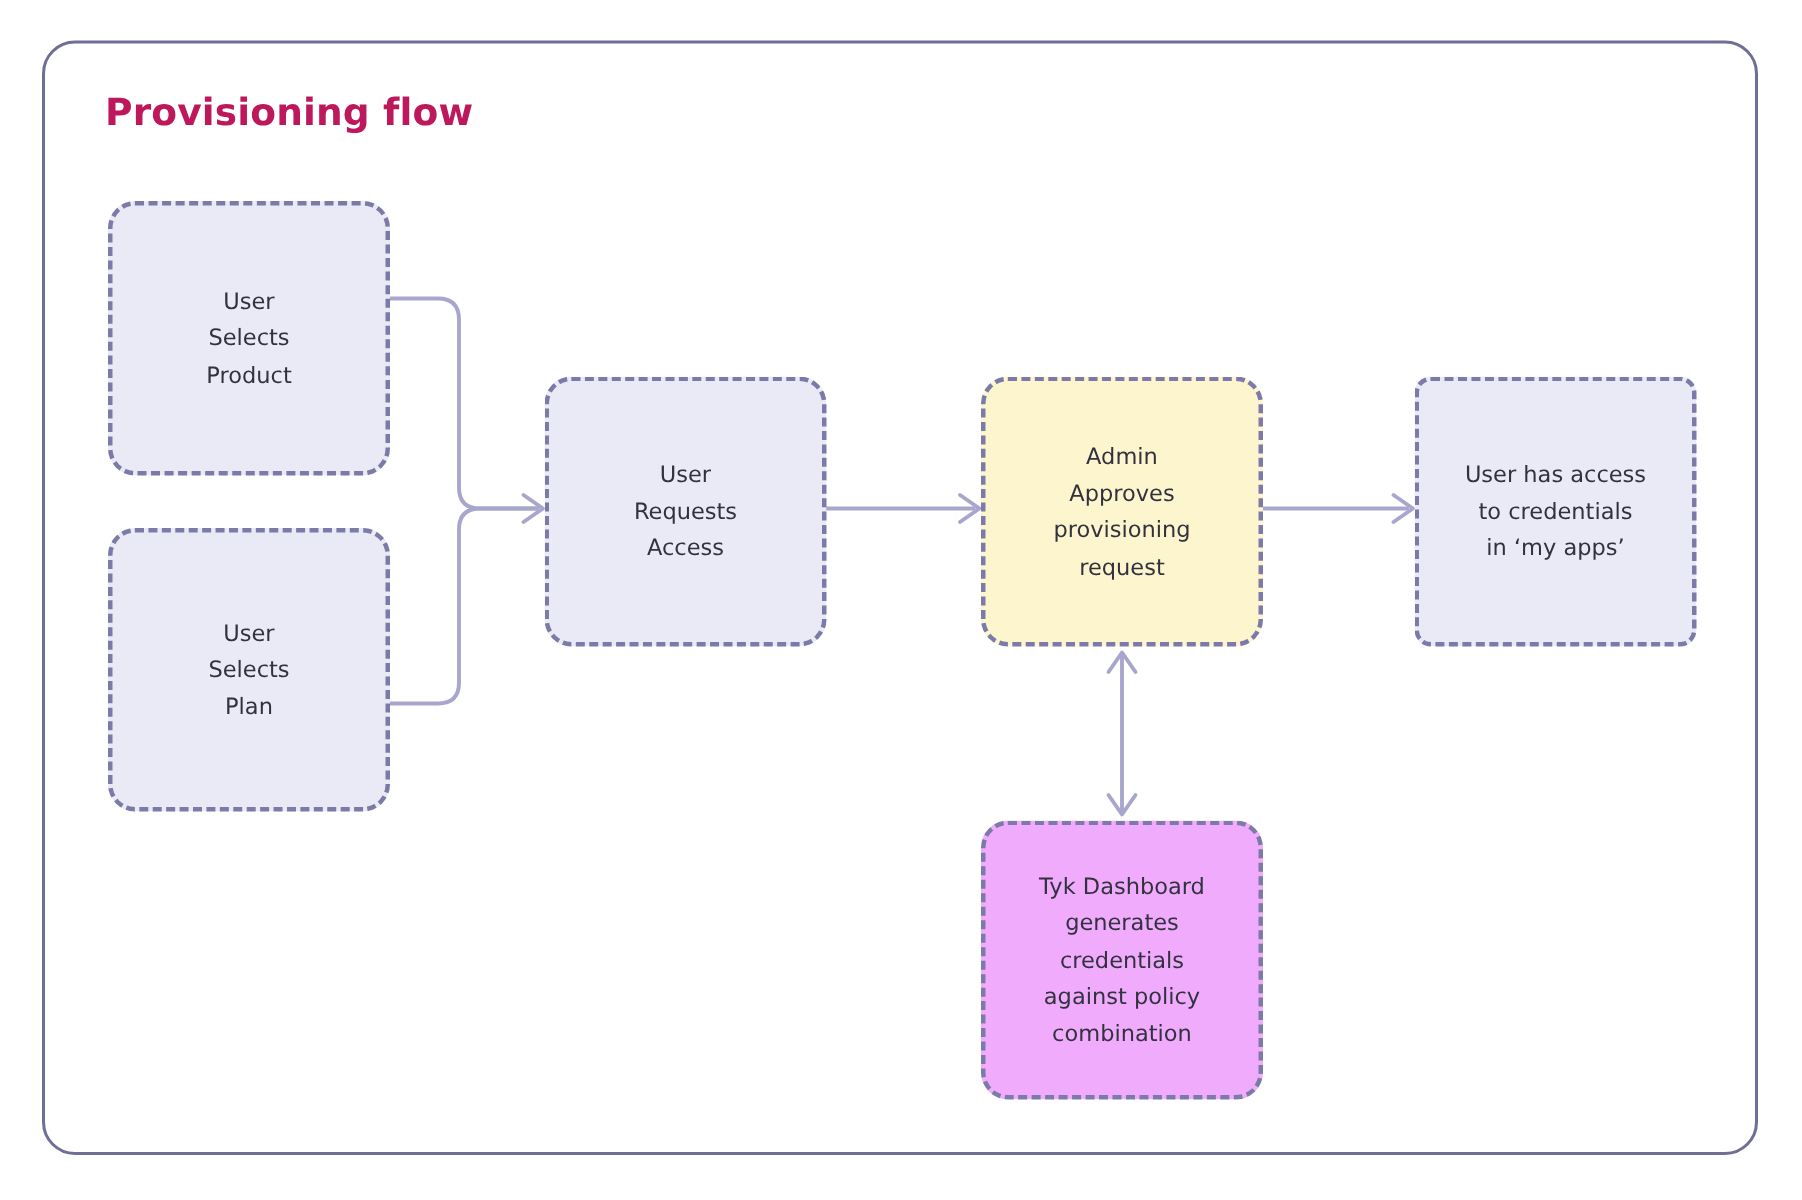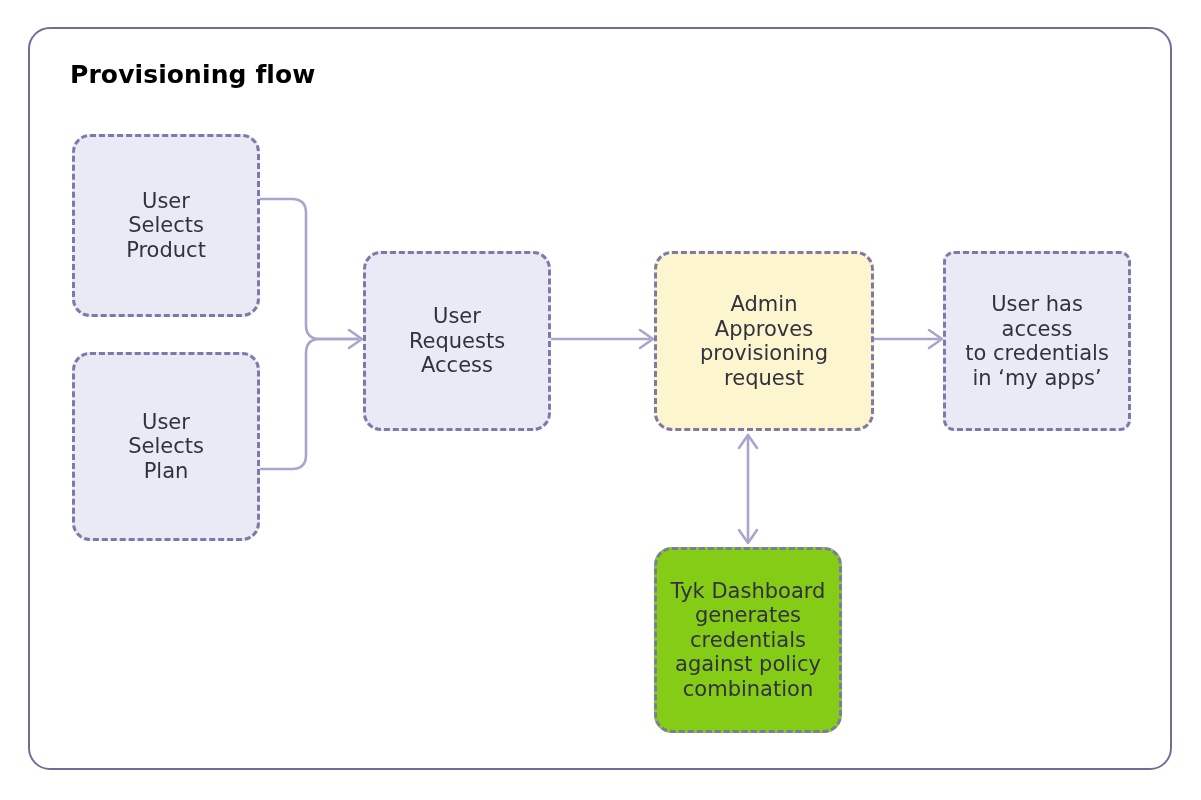--- a/index.html
+++ b/index.html
@@ -36,21 +36,21 @@
   }
 
   
   .title {
     position: absolute;
     left: 70px;
     top: 60px;
     font-size: 25px;
     font-weight: 600;
     letter-spacing: 0.1px;
-    color: #000000;
+    color: #be185d;
     white-space: nowrap;
   }
 
   
   .connectors {
     position: absolute;
     left: 0;
     top: 0;
     width: 1201px;
     height: 800px;
@@ -61,35 +61,35 @@
   .node {
     position: absolute;
     box-sizing: border-box;
     border: 3px dashed #7b7aa8;
     border-radius: 18px;
     display: flex;
     align-items: center;
     justify-content: center;
     text-align: center;
     color: #32323f;
-    font-size: 21px;
+    font-size: 15px;
     line-height: 24.5px;
     padding: 4px 8px;
   }
   .node .lbl { display: block; white-space: pre-line; }
 
   .node.lavender { background: #eaeaf6; }
   .node.yellow   { background: #fdf5cd; }
-  .node.teal     { background: #84cc16; }
+  .node.teal     { background: #f0abfc; }
 
   
   #node-user-selects-product { left: 72px;  top: 134px; width: 188px; height: 183px; }
   #node-user-selects-plan    { left: 72px;  top: 352px; width: 188px; height: 189px; }
   #node-user-requests-access { left: 363px; top: 251px; width: 188px; height: 180px; }
-  #node-admin-approves       { left: 654px; top: 251px; width: 220px; height: 180px; }
+  #node-admin-approves       { left: 654px; top: 251px; width: 188px; height: 180px; }
   #node-user-has-access      { left: 943px; top: 251px; width: 188px; height: 180px; border-radius: 11px; }
   #node-tyk-dashboard        { left: 654px; top: 547px; width: 188px; height: 186px; }
 </style>
 </head>
 <body>
 
 <div id="canvas">
 
   <div class="frame"></div>
 

